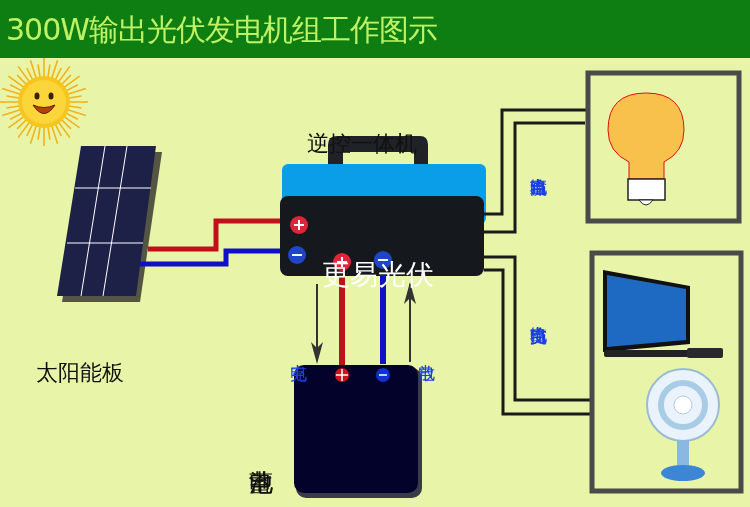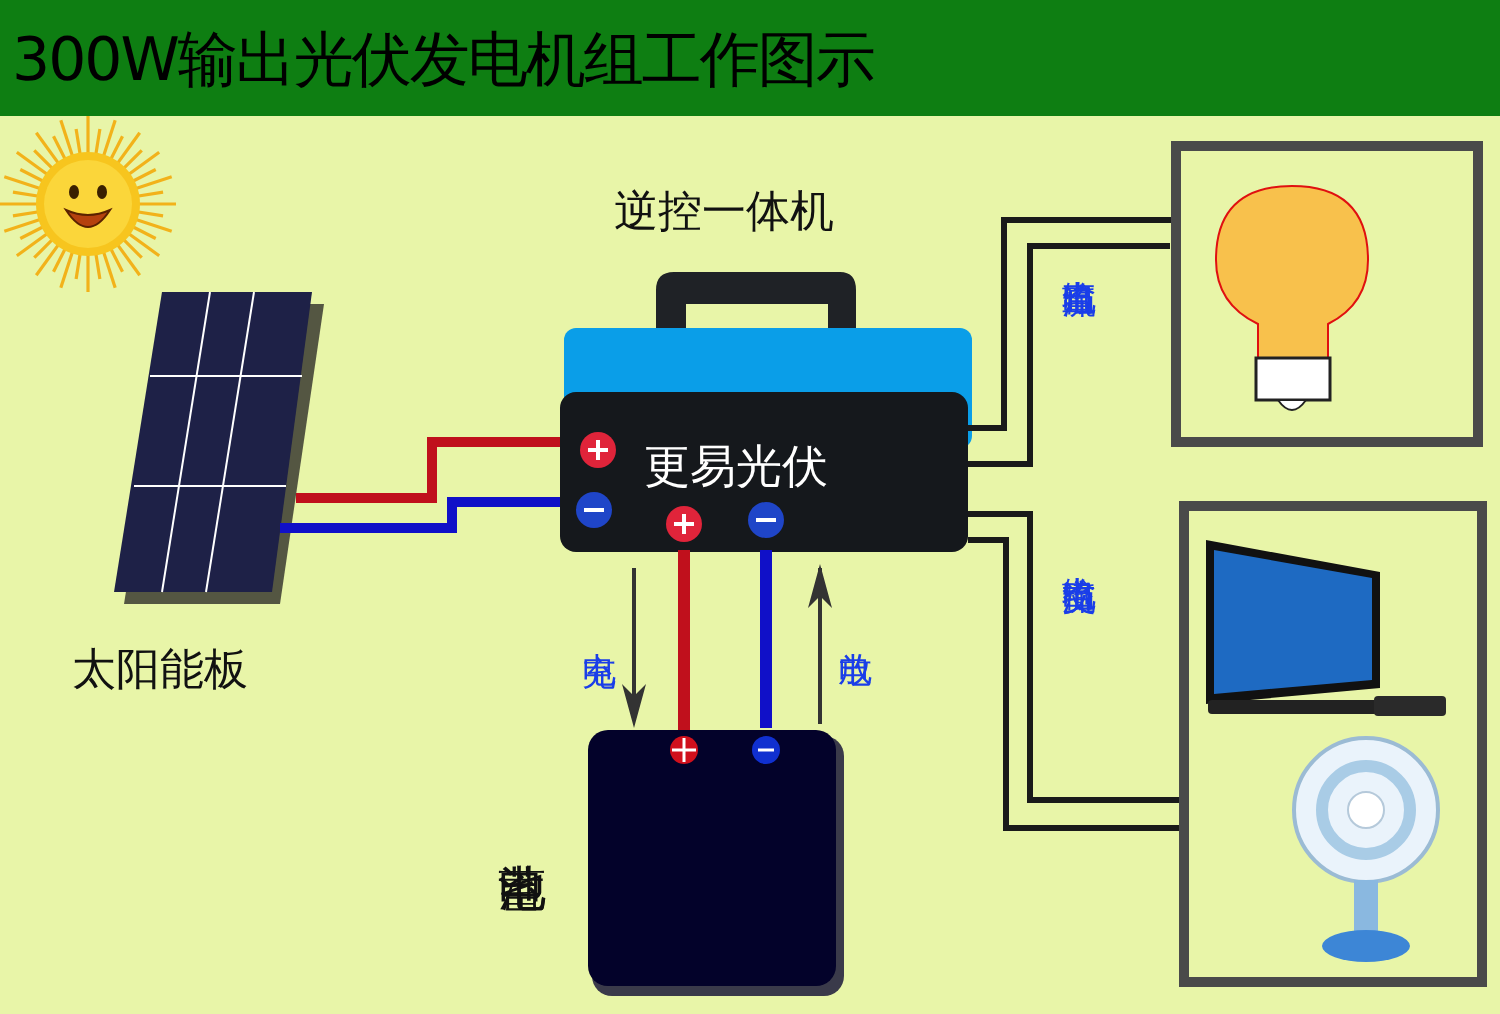--- a/index.html
+++ b/index.html
@@ -1,19 +1,19 @@
 <!DOCTYPE html>
 <html><head>
 <meta charset="utf-8">
 <style>
   * { margin:0; padding:0; box-sizing:border-box; }
   body { width:750px; height:507px; background:#e8f5a8; position:relative; overflow:hidden; font-family:"DejaVu Sans", sans-serif; }
   .header { position:absolute; left:0; top:0; width:750px; height:58px; background:#0e7e12; }
-  .header-title { position:absolute; left:6px; top:10px; color:#000000; font-size:30px; font-weight:normal; letter-spacing:-1px; }
-  .abs { position:absolute; }
+  .header-title { position:absolute; left:6px; top:10px; color:#bef264; font-size:30px; font-weight:normal; letter-spacing:-1px; }
+  .abs { position:absolute;margin-top:38px; }
   .label-black { color:#111; font-size:22px; }
   .label-blue { color:#1a3ee8; font-size:17px; line-height:19px; width:18px; text-align:center; }
   .vtext { writing-mode:vertical-rl; text-orientation:upright; }
   svg { position:absolute; left:0; top:0; }
 </style>
 </head>
 <body>
 
 <div class="header">
   <div class="header-title">300W输出光伏发电机组工作图示</div>
@@ -157,19 +157,19 @@
   <g>
     <circle cx="683" cy="405" r="36" fill="#eaf3fb" stroke="#9bbbd4" stroke-width="2"></circle>
     <circle cx="683" cy="405" r="22" fill="none" stroke="#a9cce6" stroke-width="6"></circle>
     <circle cx="683" cy="405" r="9" fill="#fff" stroke="#b5c9da"></circle>
     <rect x="677" y="440" width="12" height="30" fill="#8ab8e0"></rect>
     <ellipse cx="683" cy="473" rx="22" ry="8" fill="#3d86d6"></ellipse>
   </g>
 </svg>
 
 <div class="abs label-black" style="left:307px;top:91px;">逆控一体机</div>
-<div class="abs" style="left:322px;top:218px;color:#fff;font-size:23px;">更易光伏</div>
+<div class="abs" style="left:322px;top:218px;color:#fff;font-size:28px;">更易光伏</div>
 <div class="abs label-black" style="left:36px;top:320px;">太阳能板</div>
 <div class="abs vtext" style="left:248px;top:413px;color:#111;font-size:24px;line-height:26px;">蓄电池</div>
 <div class="abs label-blue vtext" style="left:290px;top:313px;">充电</div>
 <div class="abs label-blue vtext" style="left:418px;top:313px;">放电</div>
 <div class="abs label-blue vtext" style="left:530px;top:127px;">直流电输出</div>
 <div class="abs label-blue vtext" style="left:530px;top:275px;">交流电输出</div>
 
 </body></html>

